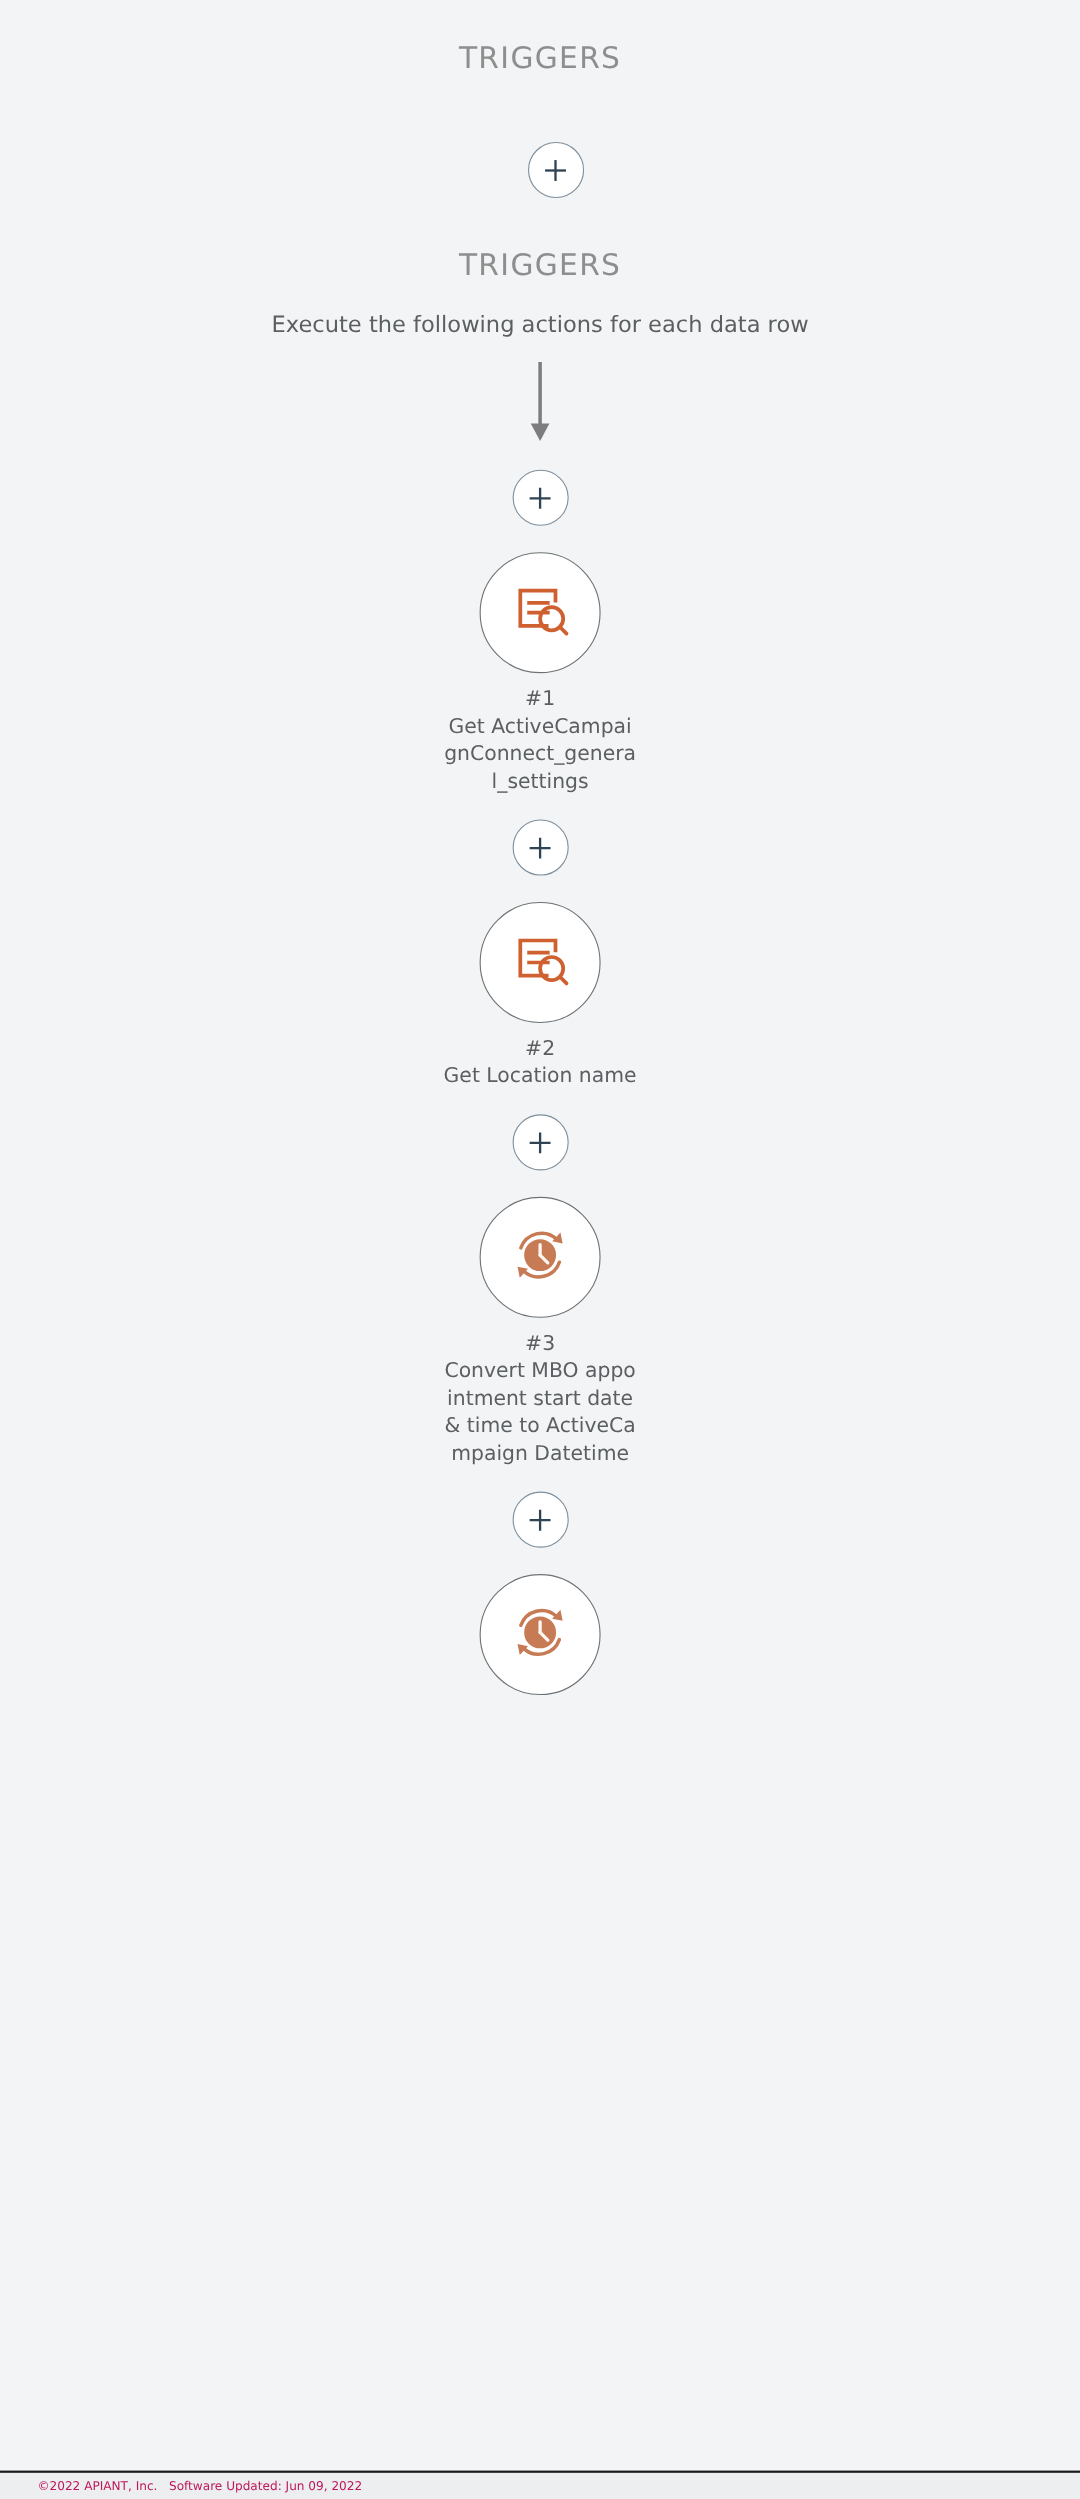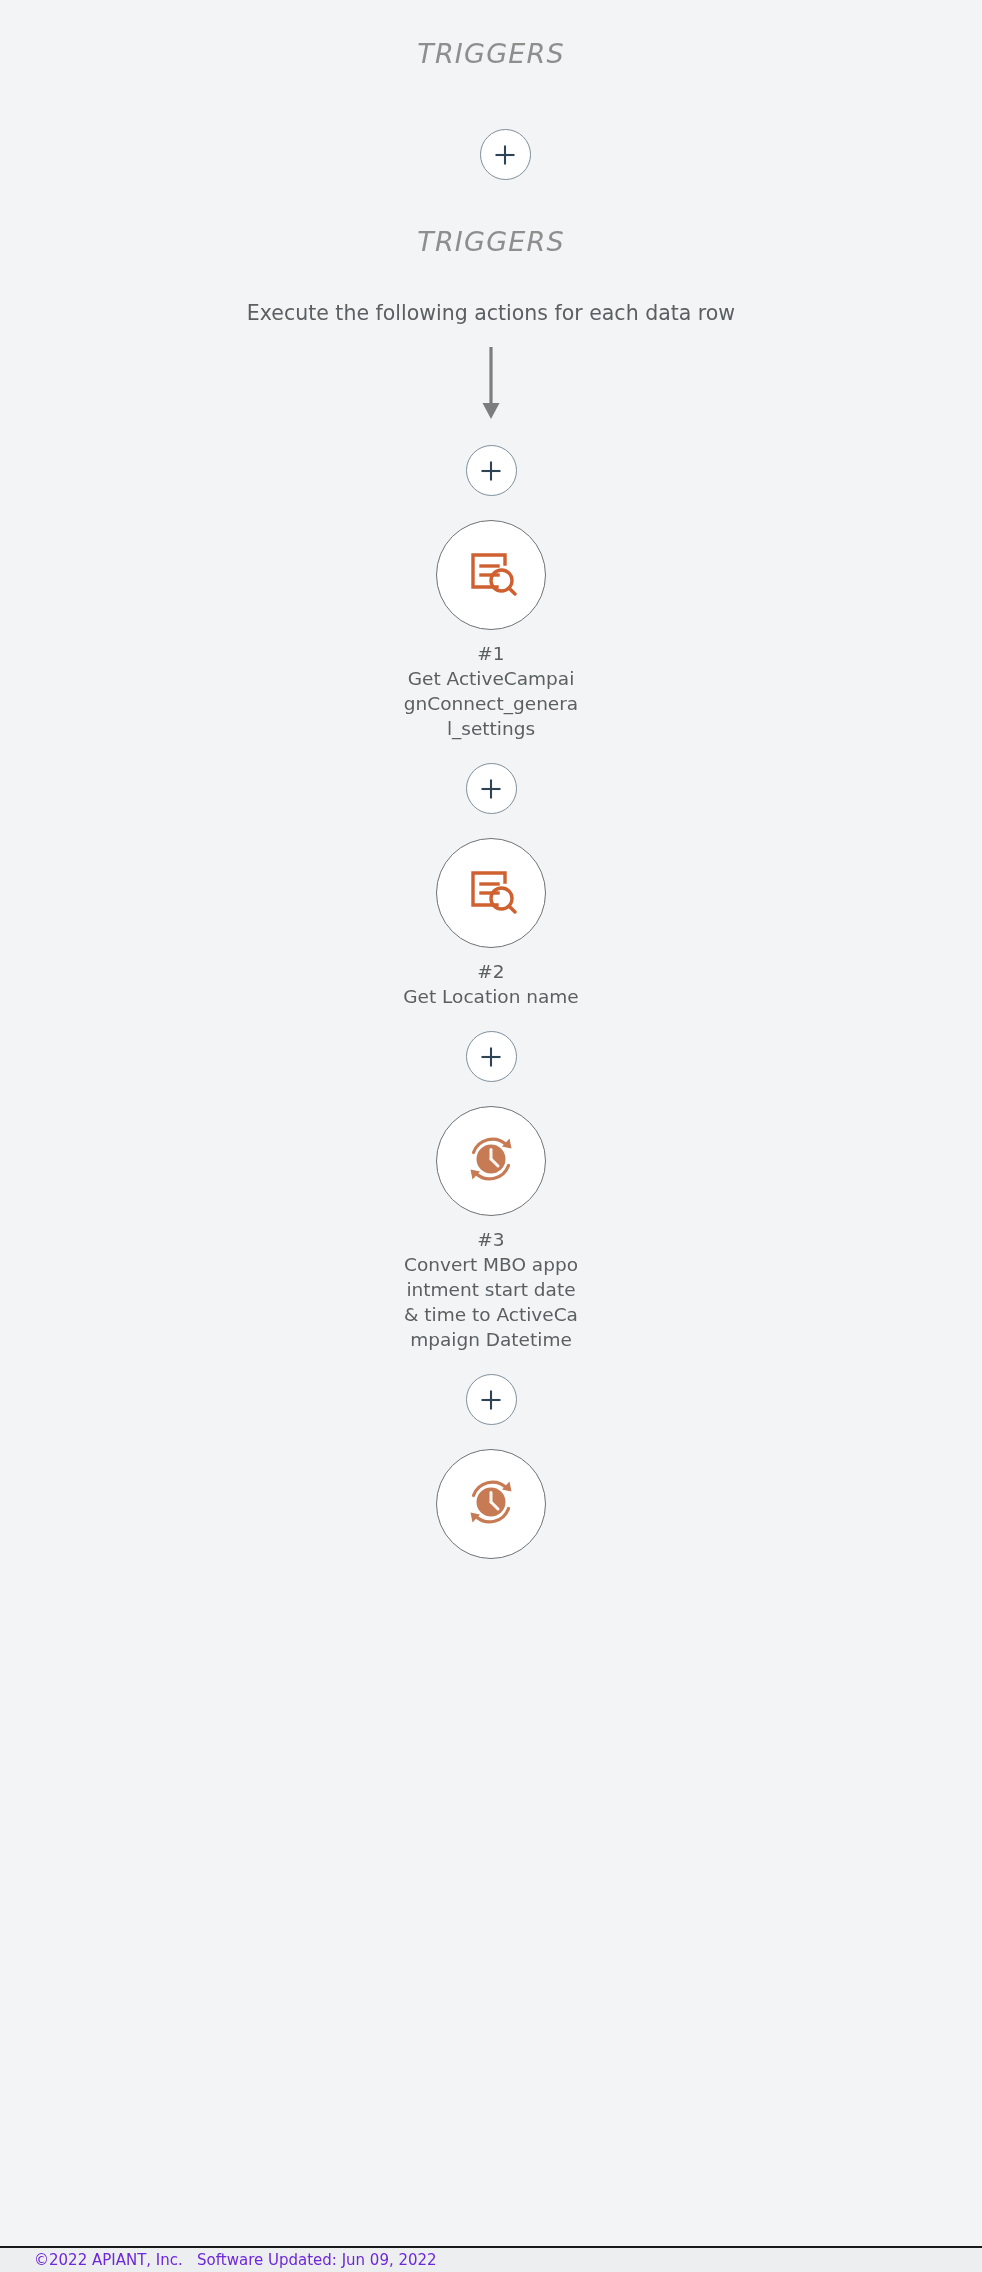--- a/index.html
+++ b/index.html
@@ -25,28 +25,26 @@
     box-sizing: border-box;
   }
 
   
   .section-heading {
     font-size: 27px;
     letter-spacing: 1.2px;
     color: #8e8e8e;
     font-weight: 400;
     text-align: center;
-    font-style: italic;
   }
   .section-subtitle {
     font-size: 20.5px;
     color: #5b5f62;
     font-weight: 400;
     text-align: center;
-    margin-top: 18px;
   }
 
   
   .trigger-row {
     display: flex;
     align-items: flex-start;
     justify-content: center;
     width: 100%;
   }
 
@@ -151,22 +149,22 @@
     width: 982px;
     height: 26px;
     background: #eceeef;
     border-top: 2px solid #1a1a1a;
     display: flex;
     align-items: center;
     box-sizing: border-box;
     z-index: 10;
   }
   .footer-text {
-    font-size: 15px;
-    color: #6d28d9;
+    font-size: 11px;
+    color: #be185d;
     margin-left: 34px;
     white-space: pre;
   }
 </style>
 </head>
 <body>
 
 <div class="canvas">
 
   <div class="sp-triggers-top"></div>

